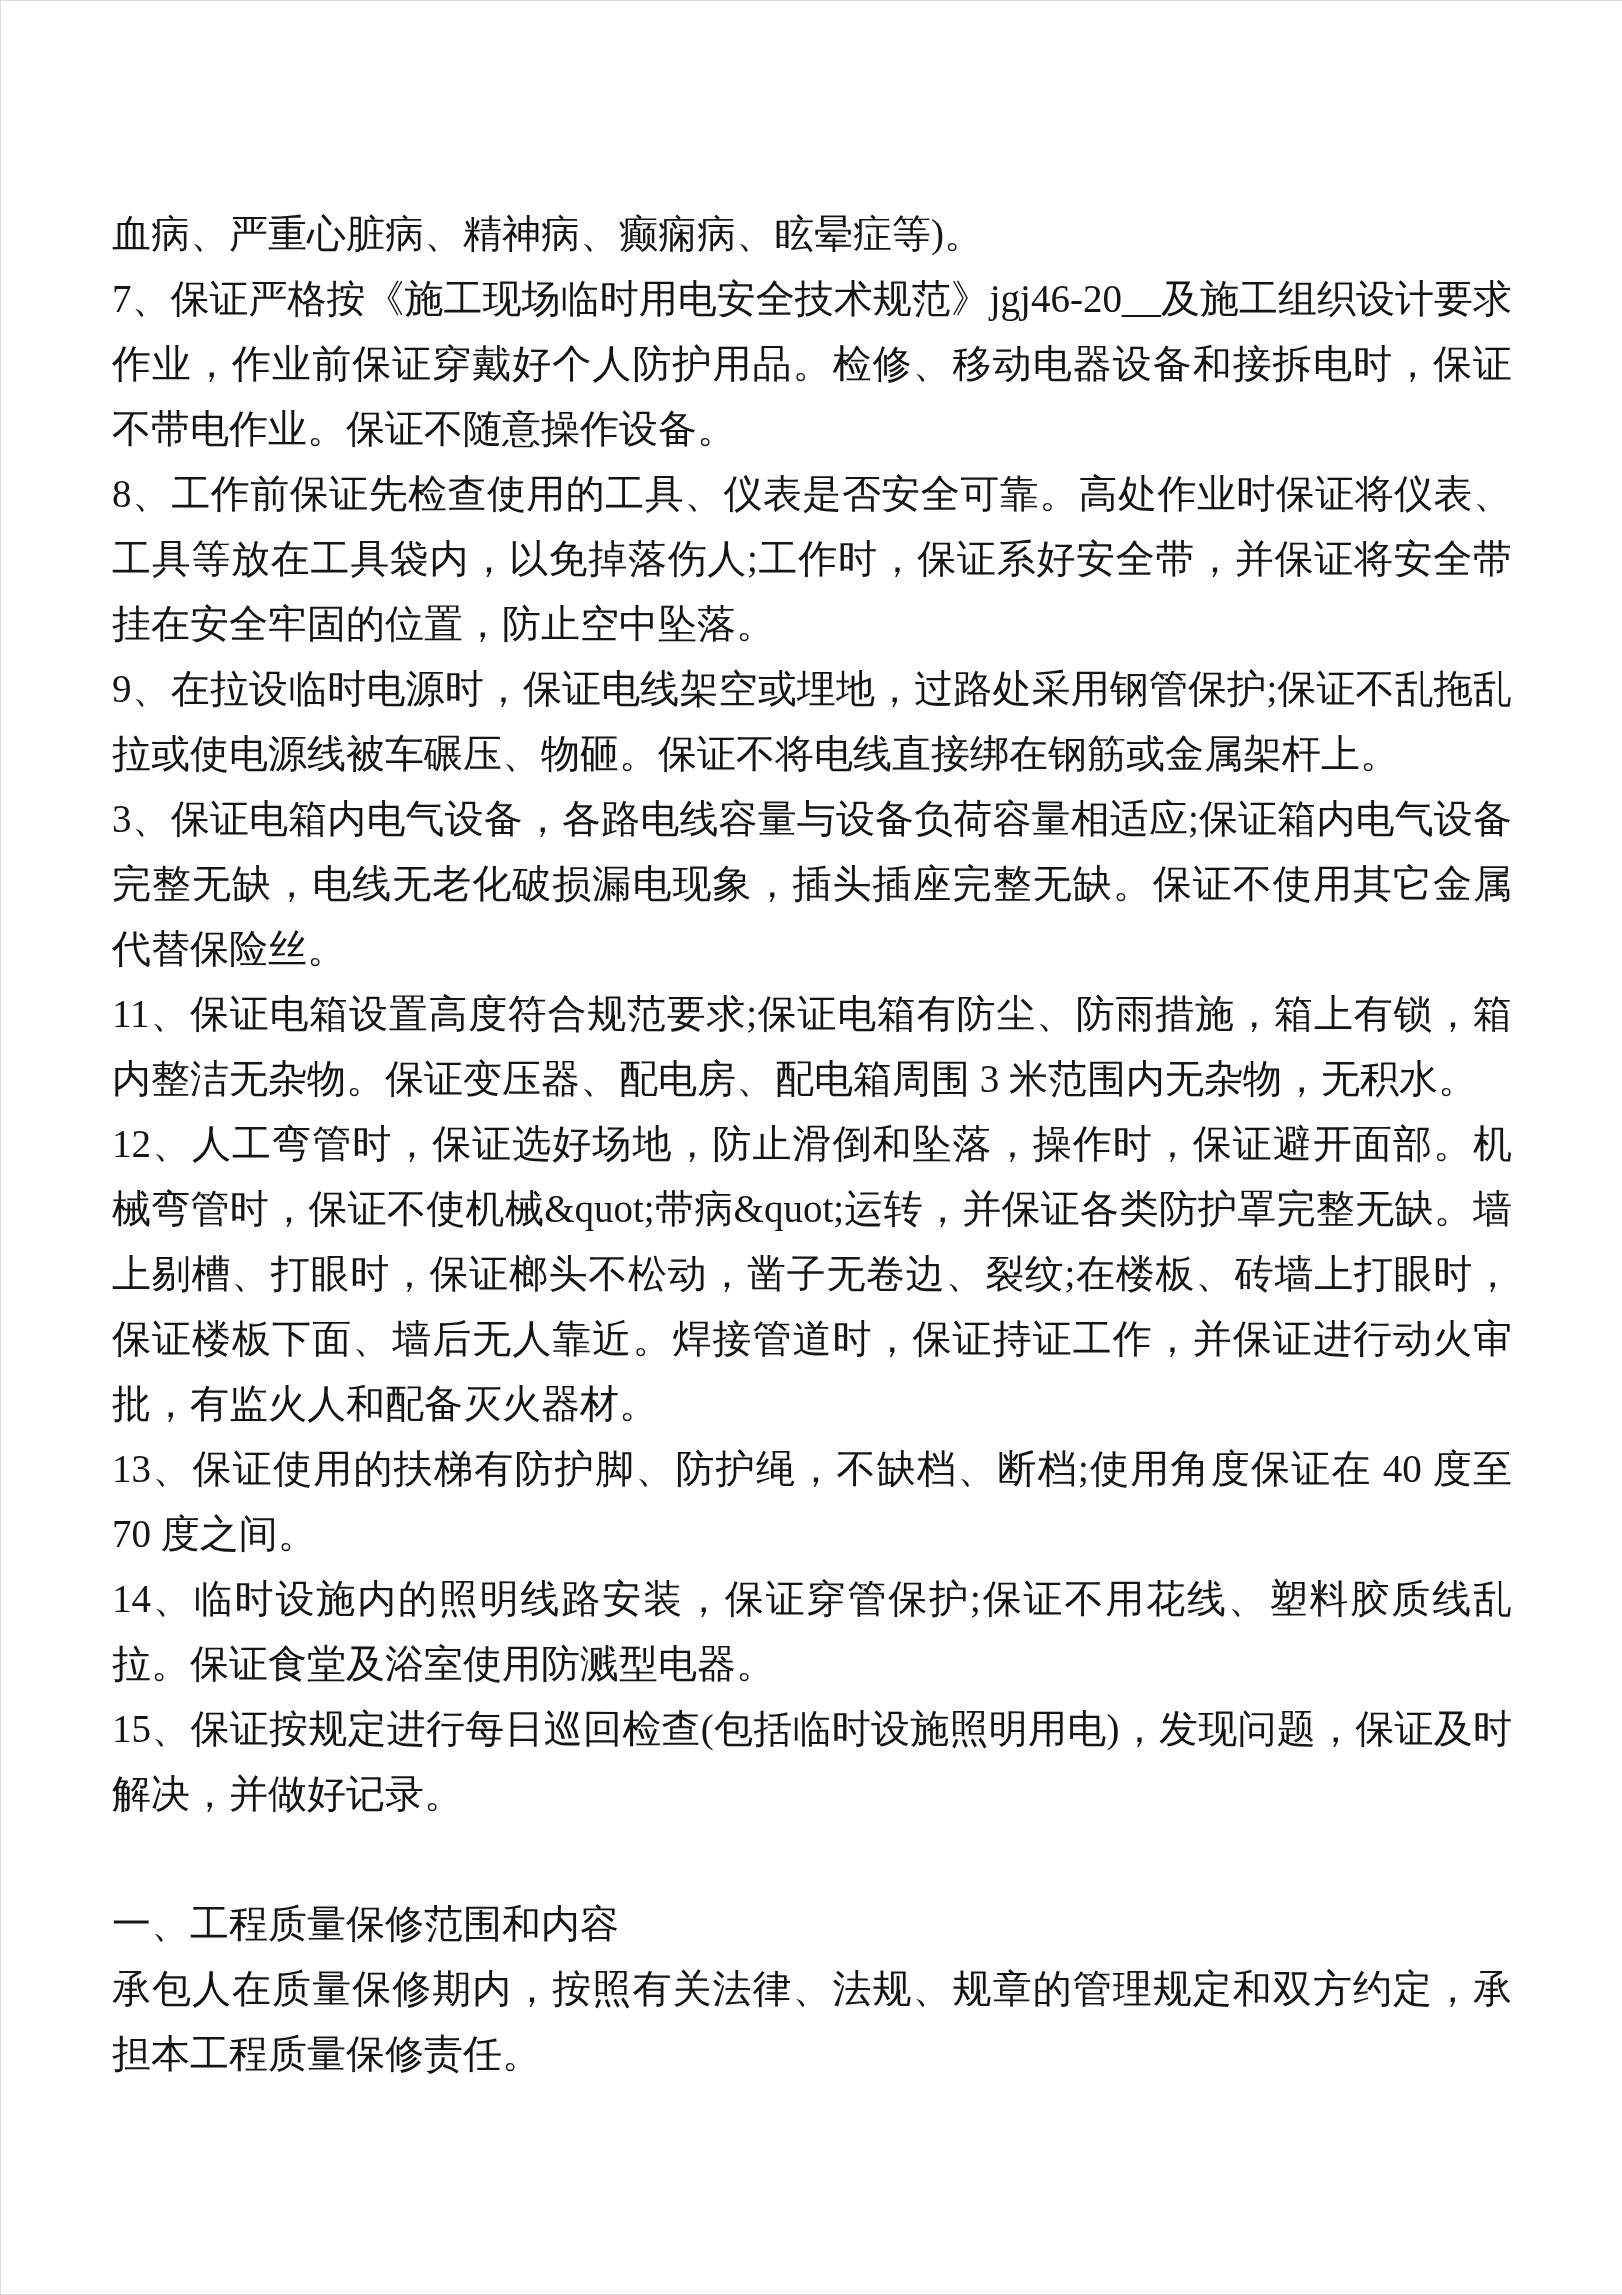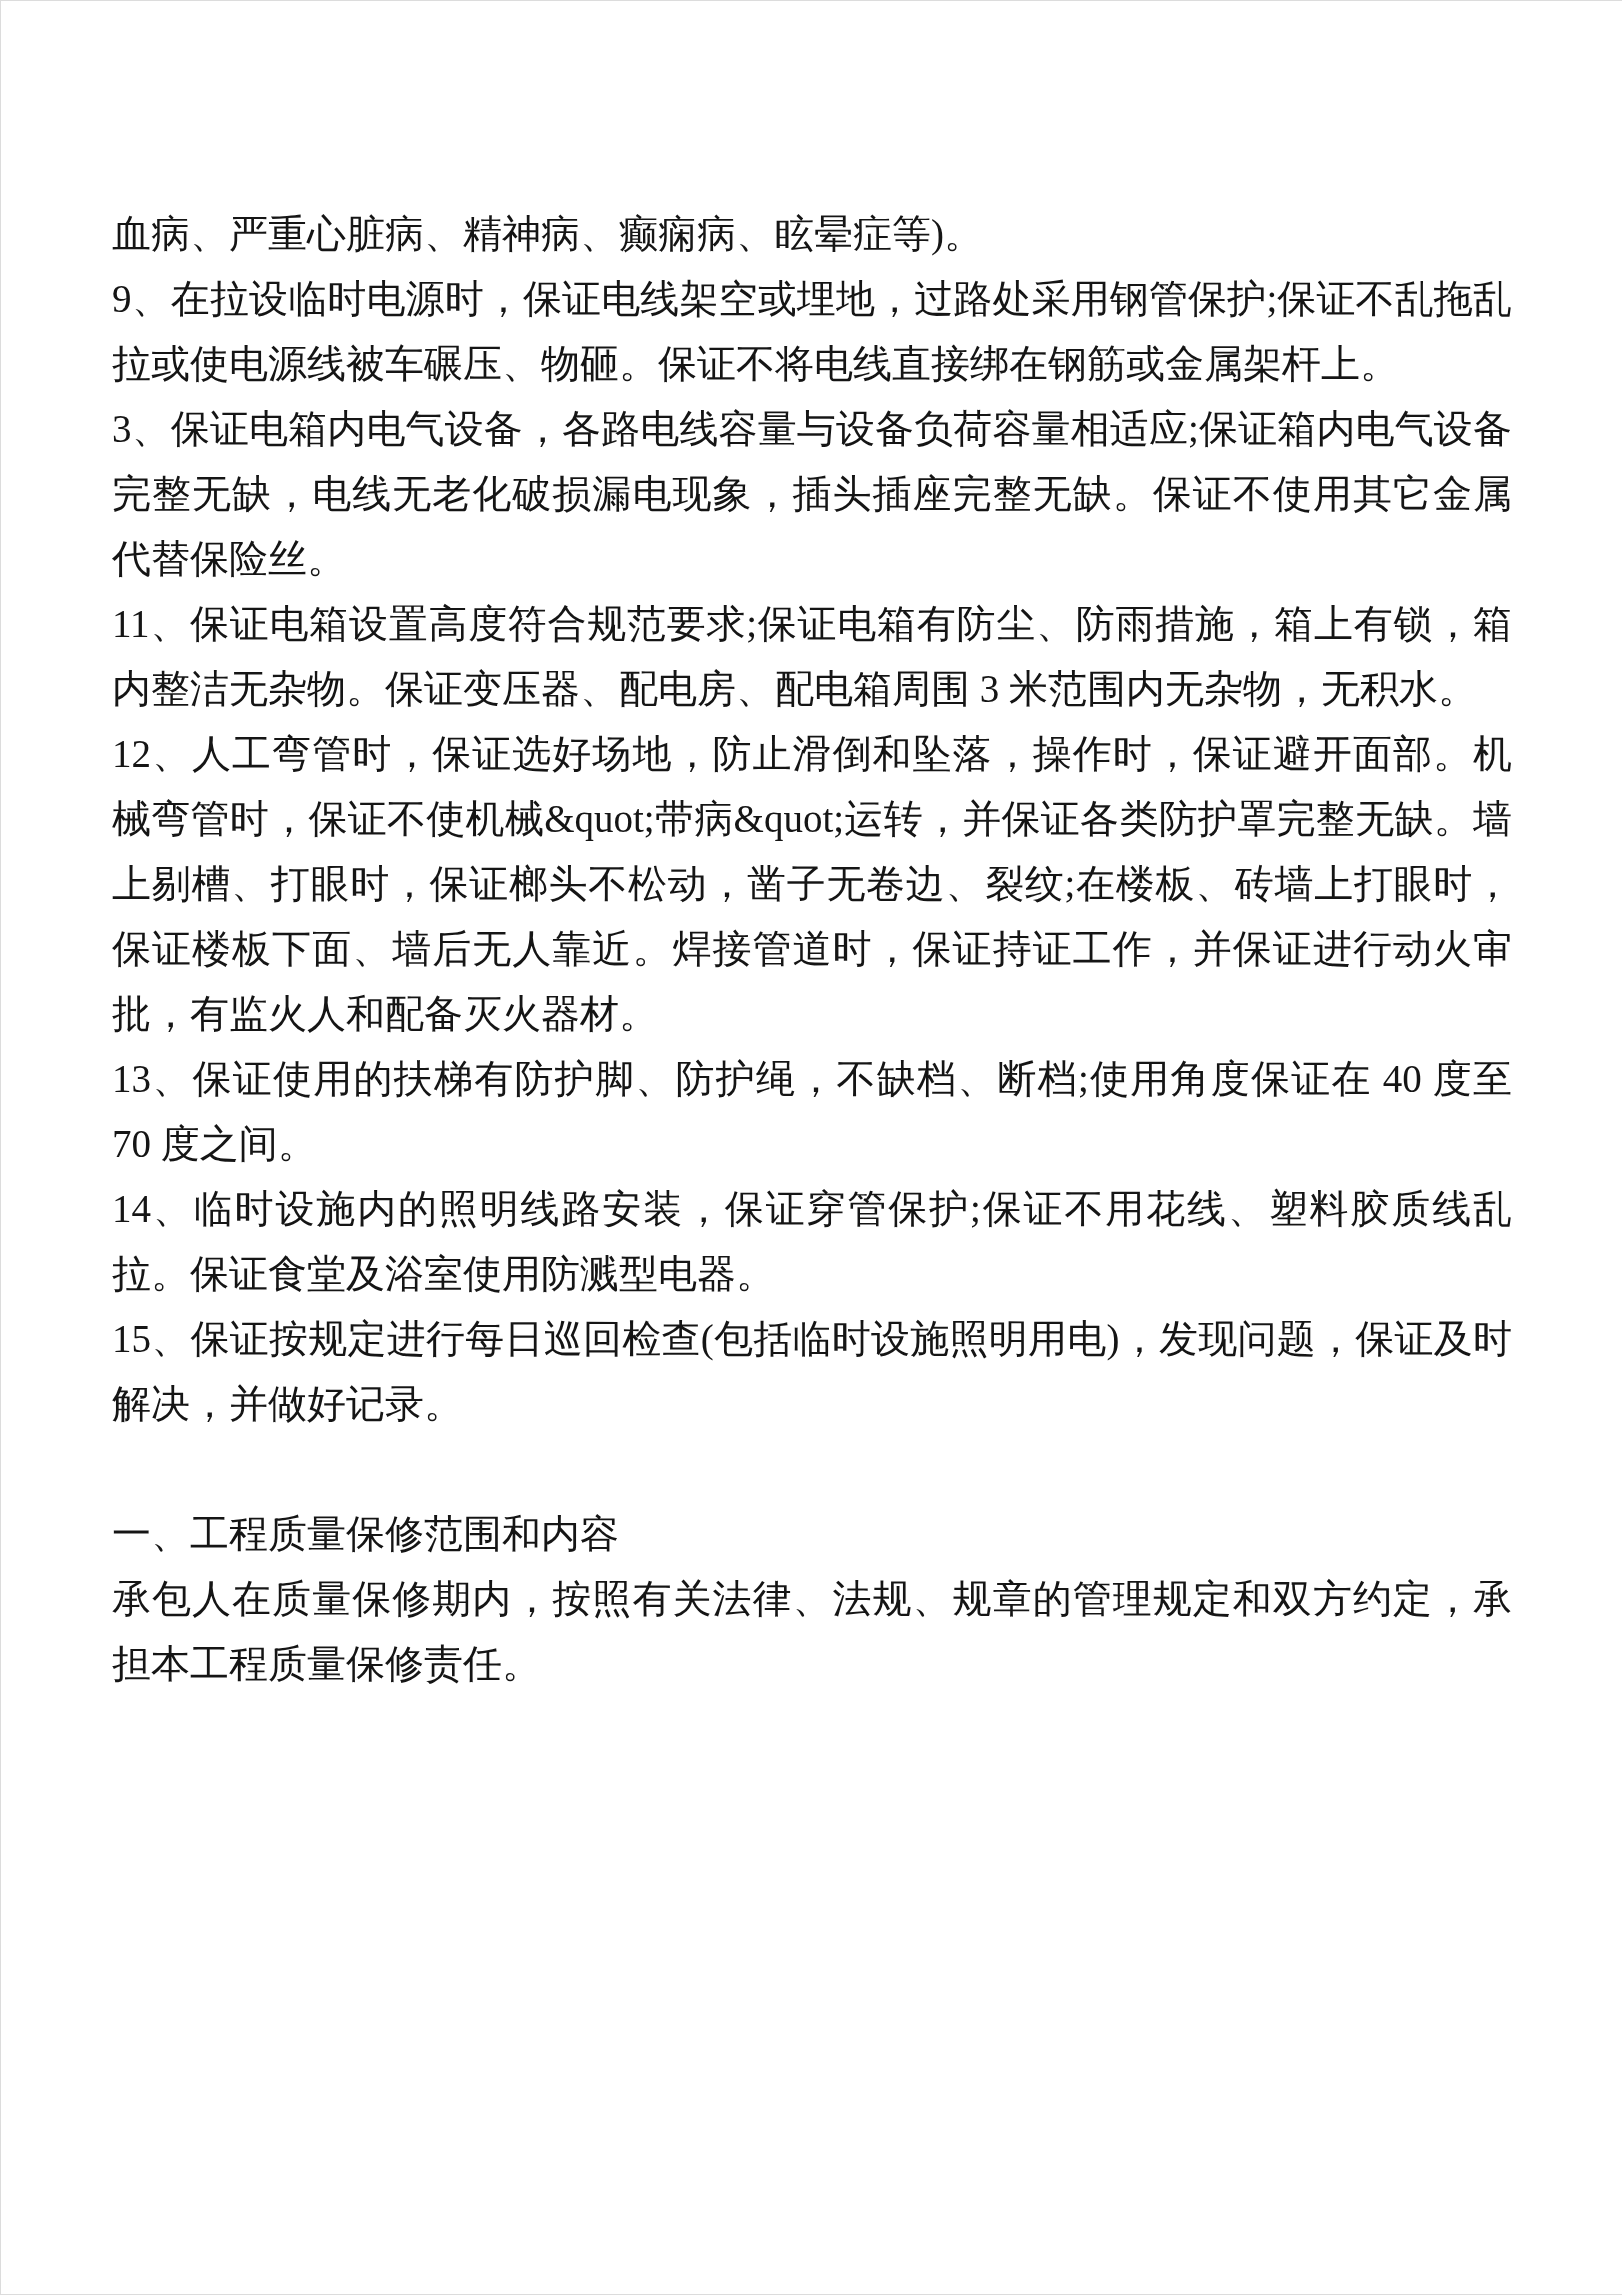--- a/index.html
+++ b/index.html
@@ -38,20 +38,22 @@
     .spacer {
       min-height: 65px;
     }
   </style>
 </head>
 <body>
 
 <div class="page">
   <div class="content">
     <p class="para">血病、严重心脏病、精神病、癫痫病、眩晕症等)。</p>
+    <p class="para">7、保证严格按《施工现场临时用电安全技术规范》jgj46-20__及施工组织设计要求作业，作业前保证穿戴好个人防护用品。检修、移动电器设备和接拆电时，保证不带电作业。保证不随意操作设备。</p>
+    <p class="para">8、工作前保证先检查使用的工具、仪表是否安全可靠。高处作业时保证将仪表、工具等放在工具袋内，以免掉落伤人;工作时，保证系好安全带，并保证将安全带挂在安全牢固的位置，防止空中坠落。</p>
     <p class="para">9、在拉设临时电源时，保证电线架空或埋地，过路处采用钢管保护;保证不乱拖乱拉或使电源线被车碾压、物砸。保证不将电线直接绑在钢筋或金属架杆上。</p>
     <p class="para">3、保证电箱内电气设备，各路电线容量与设备负荷容量相适应;保证箱内电气设备完整无缺，电线无老化破损漏电现象，插头插座完整无缺。保证不使用其它金属代替保险丝。</p>
     <p class="para">11、保证电箱设置高度符合规范要求;保证电箱有防尘、防雨措施，箱上有锁，箱内整洁无杂物。保证变压器、配电房、配电箱周围 3 米范围内无杂物，无积水。</p>
     <p class="para">12、人工弯管时，保证选好场地，防止滑倒和坠落，操作时，保证避开面部。机械弯管时，保证不使机械&amp;quot;带病&amp;quot;运转，并保证各类防护罩完整无缺。墙上剔槽、打眼时，保证榔头不松动，凿子无卷边、裂纹;在楼板、砖墙上打眼时，保证楼板下面、墙后无人靠近。焊接管道时，保证持证工作，并保证进行动火审批，有监火人和配备灭火器材。</p>
     <p class="para">13、保证使用的扶梯有防护脚、防护绳，不缺档、断档;使用角度保证在 40 度至 70 度之间。</p>
     <p class="para">14、临时设施内的照明线路安装，保证穿管保护;保证不用花线、塑料胶质线乱拉。保证食堂及浴室使用防溅型电器。</p>
     <p class="para">15、保证按规定进行每日巡回检查(包括临时设施照明用电)，发现问题，保证及时解决，并做好记录。</p>
     <p class="para spacer"></p>
     <p class="para">一、工程质量保修范围和内容</p>
     <p class="para">承包人在质量保修期内，按照有关法律、法规、规章的管理规定和双方约定，承担本工程质量保修责任。</p>

